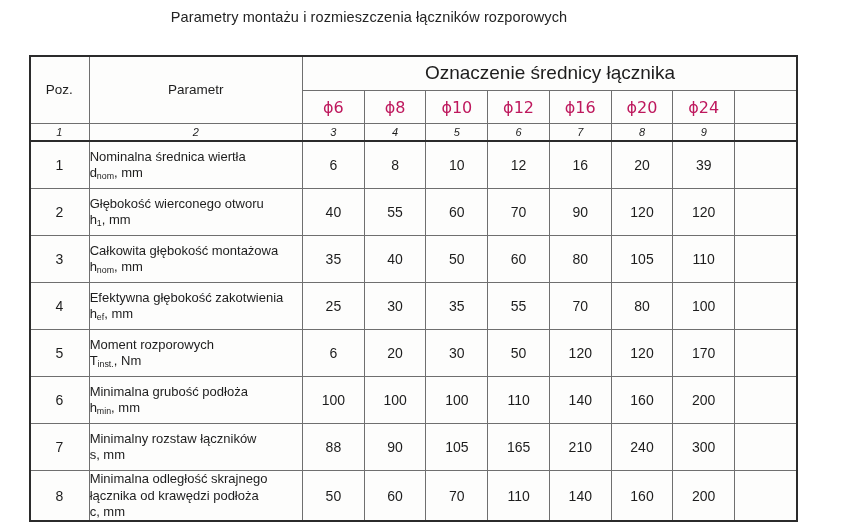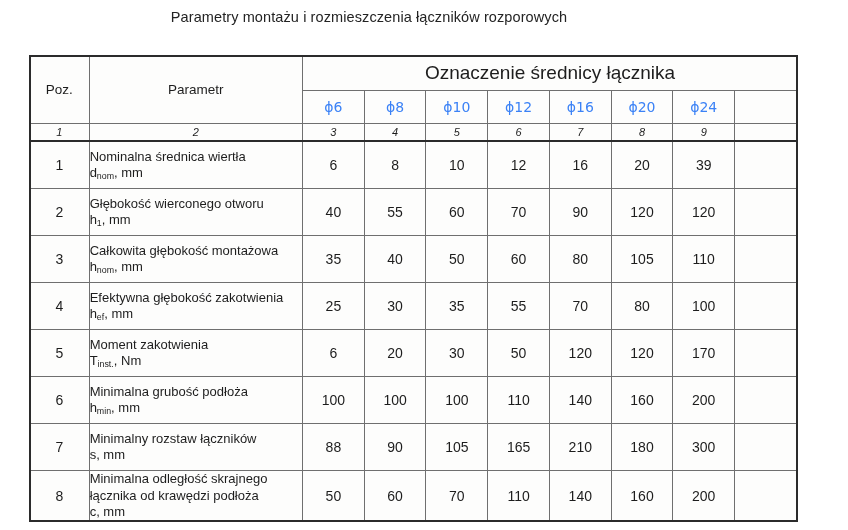--- a/index.html
+++ b/index.html
@@ -84,23 +84,23 @@
   }
   .hd-group {
     text-align: center;
     font-size: 19px;
     font-weight: bold;
     color: #1d1d1d;
     height: 34px;
   }
   .hd-dia {
     text-align: center;
-    font-size: 14px;
+    font-size: 16px;
     font-weight: bold;
-    color: #3b82f6;
+    color: #be185d;
     height: 32px;
   }
   .hd-dia .phi { font-family: "DejaVu Sans", sans-serif; }
 
   
   tr.num-row td {
     text-align: center;
     font-size: 11px;
     font-style: italic;
     height: 16px;
@@ -248,21 +248,21 @@
           <td class="cell-val">35</td>
           <td class="cell-val">55</td>
           <td class="cell-val">70</td>
           <td class="cell-val">80</td>
           <td class="cell-val">100</td>
           <td class="cell-empty"></td>
         </tr>
         <tr class="data-row">
           <td class="cell-poz">5</td>
           <td class="cell-param">
-            <span class="lbl-line">Moment zakotwienia</span>
+            <span class="lbl-line">Moment rozporowych</span>
             <span class="lbl-line"><span>T</span><sub>inst.</sub><span>, Nm</span></span>
           </td>
           <td class="cell-val">6</td>
           <td class="cell-val">20</td>
           <td class="cell-val">30</td>
           <td class="cell-val">50</td>
           <td class="cell-val">120</td>
           <td class="cell-val">120</td>
           <td class="cell-val">170</td>
           <td class="cell-empty"></td>
@@ -286,21 +286,21 @@
           <td class="cell-poz">7</td>
           <td class="cell-param">
             <span class="lbl-line">Minimalny rozstaw łączników</span>
             <span class="lbl-line"><span>s</span><span>, mm</span></span>
           </td>
           <td class="cell-val">88</td>
           <td class="cell-val">90</td>
           <td class="cell-val">105</td>
           <td class="cell-val">165</td>
           <td class="cell-val">210</td>
-          <td class="cell-val">180</td>
+          <td class="cell-val">240</td>
           <td class="cell-val">300</td>
           <td class="cell-empty"></td>
         </tr>
         <tr class="data-row">
           <td class="cell-poz">8</td>
           <td class="cell-param">
             <span class="lbl-line">Minimalna odległość skrajnego</span>
             <span class="lbl-line">łącznika od krawędzi podłoża</span>
             <span class="lbl-line"><span>c</span><span>, mm</span></span>
           </td>

